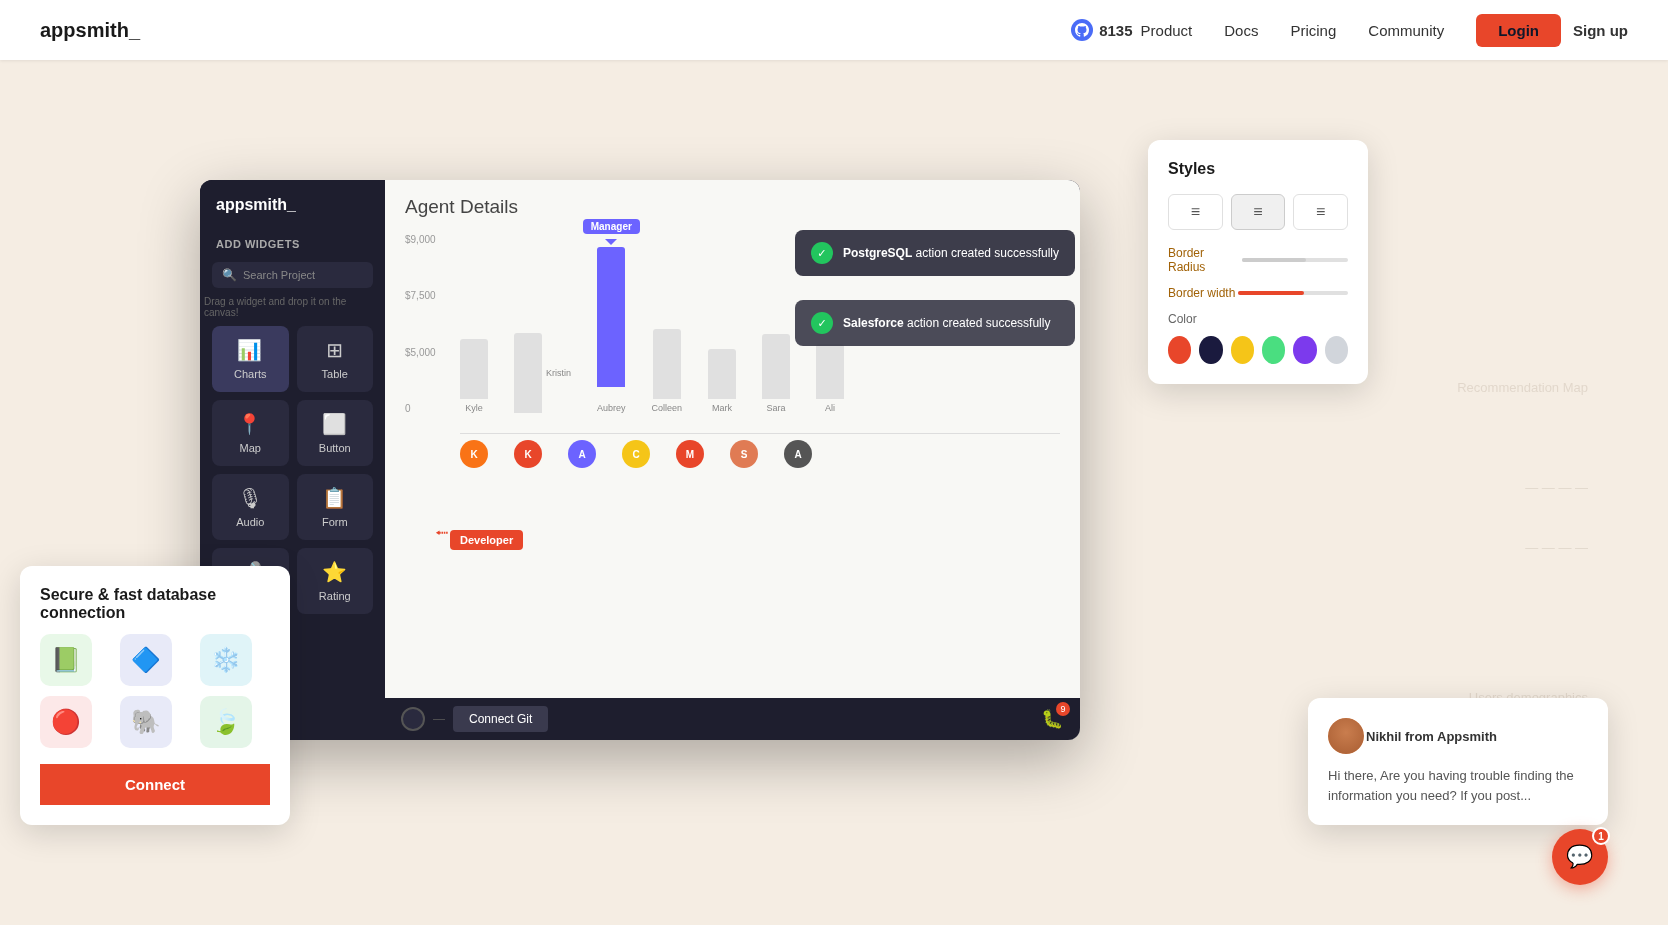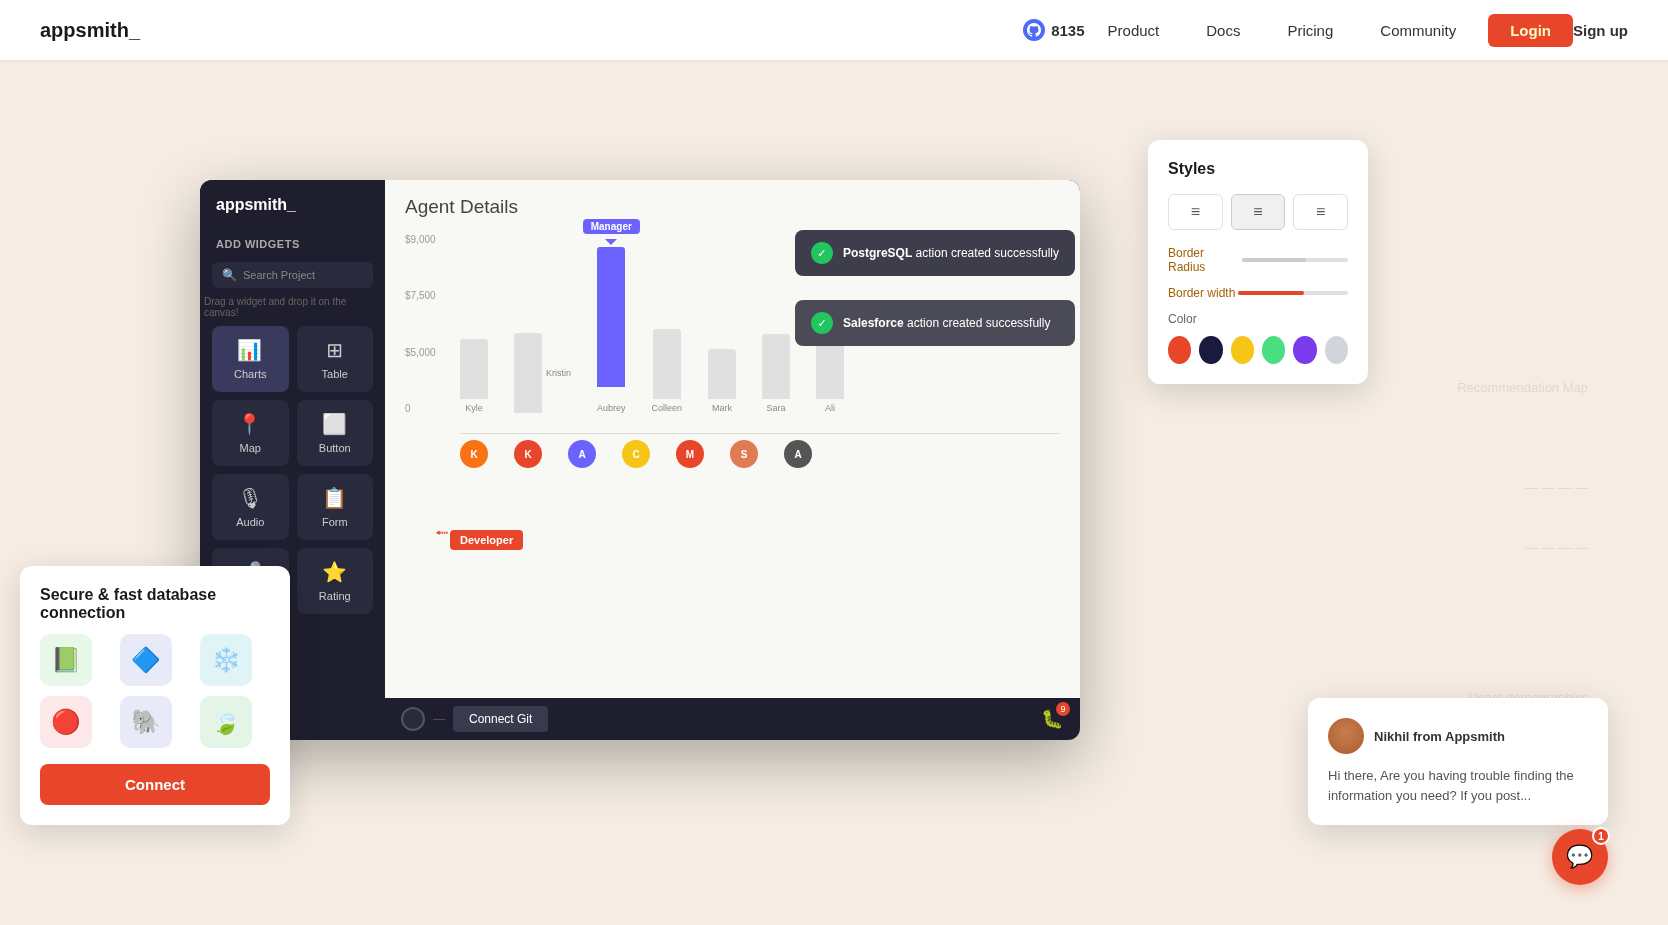--- a/index.html
+++ b/index.html
@@ -34,47 +34,47 @@
       display: flex;
       align-items: center;
       gap: 32px;
       margin-right: 32px;
     }
     .nav-link {
       font-size: 15px;
       color: #333;
       text-decoration: none;
       cursor: pointer;
-      margin-left: 15px;
     }
     .nav-github {
       display: flex;
       align-items: center;
       gap: 6px;
       font-size: 15px;
       color: #333;
       font-weight: 600;
       margin-right: 8px;
     }
     .nav-github .gh-icon {
       width: 22px; height: 22px;
       background: #4a6cf7;
       border-radius: 50%;
       display: flex; align-items: center; justify-content: center;
       color: #fff;
       font-size: 10px;
     }
     .nav-btn-login {
       background: #e8462a;
-      color: #fef9c3;
+      color: #0f172a;
       border: none;
       padding: 8px 22px;
       border-radius: 6px;
       font-size: 15px;
       cursor: pointer;
+      margin-right: 12px;
       font-weight: 600;
     }
     .nav-btn-signup {
       background: none;
       border: none;
       font-size: 15px;
       cursor: pointer;
       color: #333;
       font-weight: 600;
     }
@@ -389,42 +389,42 @@
     .db-icon-item.cyan { background: #e0f4f8; }
     .db-icon-item.red { background: #fce8e8; }
     .db-icon-item.indigo { background: #e8eaf8; }
     .db-icon-item.dark-green { background: #e4f5e8; }
     .db-connect-btn {
       width: 100%;
       background: #e8462a;
       color: #fff;
       border: none;
       padding: 12px;
-      border-radius: 8px;
+      border-radius: 0;
       font-size: 15px;
       font-weight: 600;
       cursor: pointer;
     }
 
     
     .chat-widget {
       position: absolute;
       bottom: 100px;
       right: 60px;
       width: 300px;
       background: #fff;
       border-radius: 12px;
       padding: 20px;
       box-shadow: 0 8px 32px rgba(0,0,0,0.15);
       z-index: 50;
     }
     .chat-header {
       display: flex;
       align-items: center;
-      gap: 10px;
+      gap: 2px;
       margin-bottom: 12px;
     }
     .chat-avatar {
       width: 36px; height: 36px;
       border-radius: 50%;
       background: #e8a87c;
       overflow: hidden;
       position: relative;
     }
     .chat-avatar-face {

